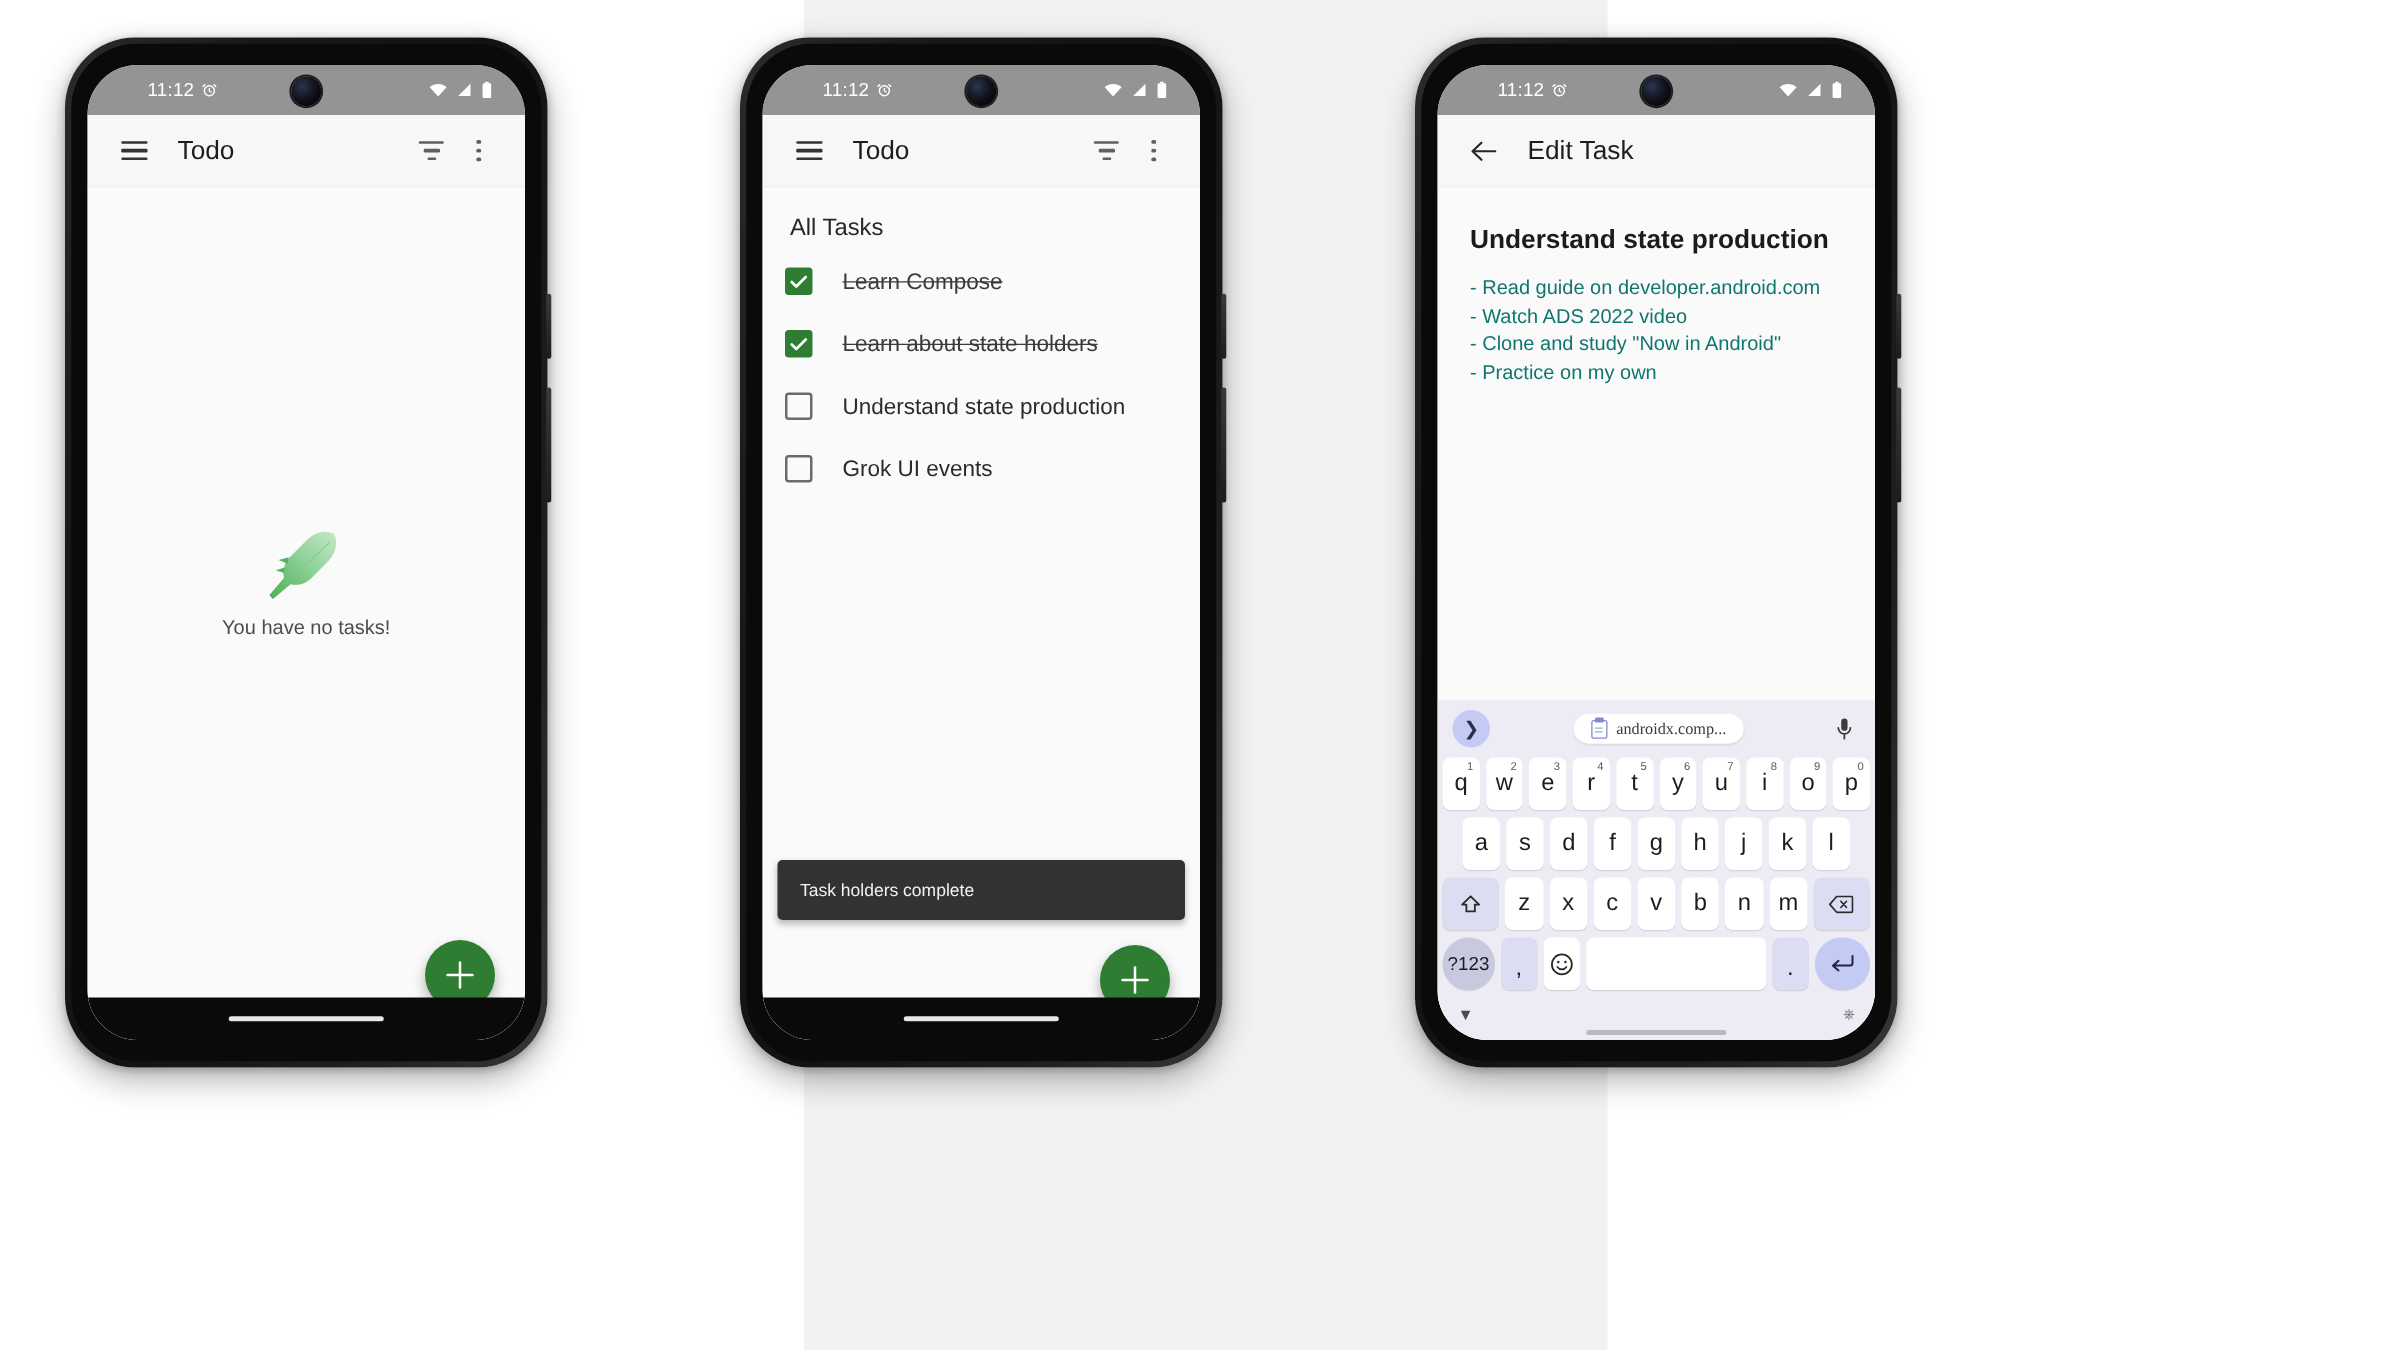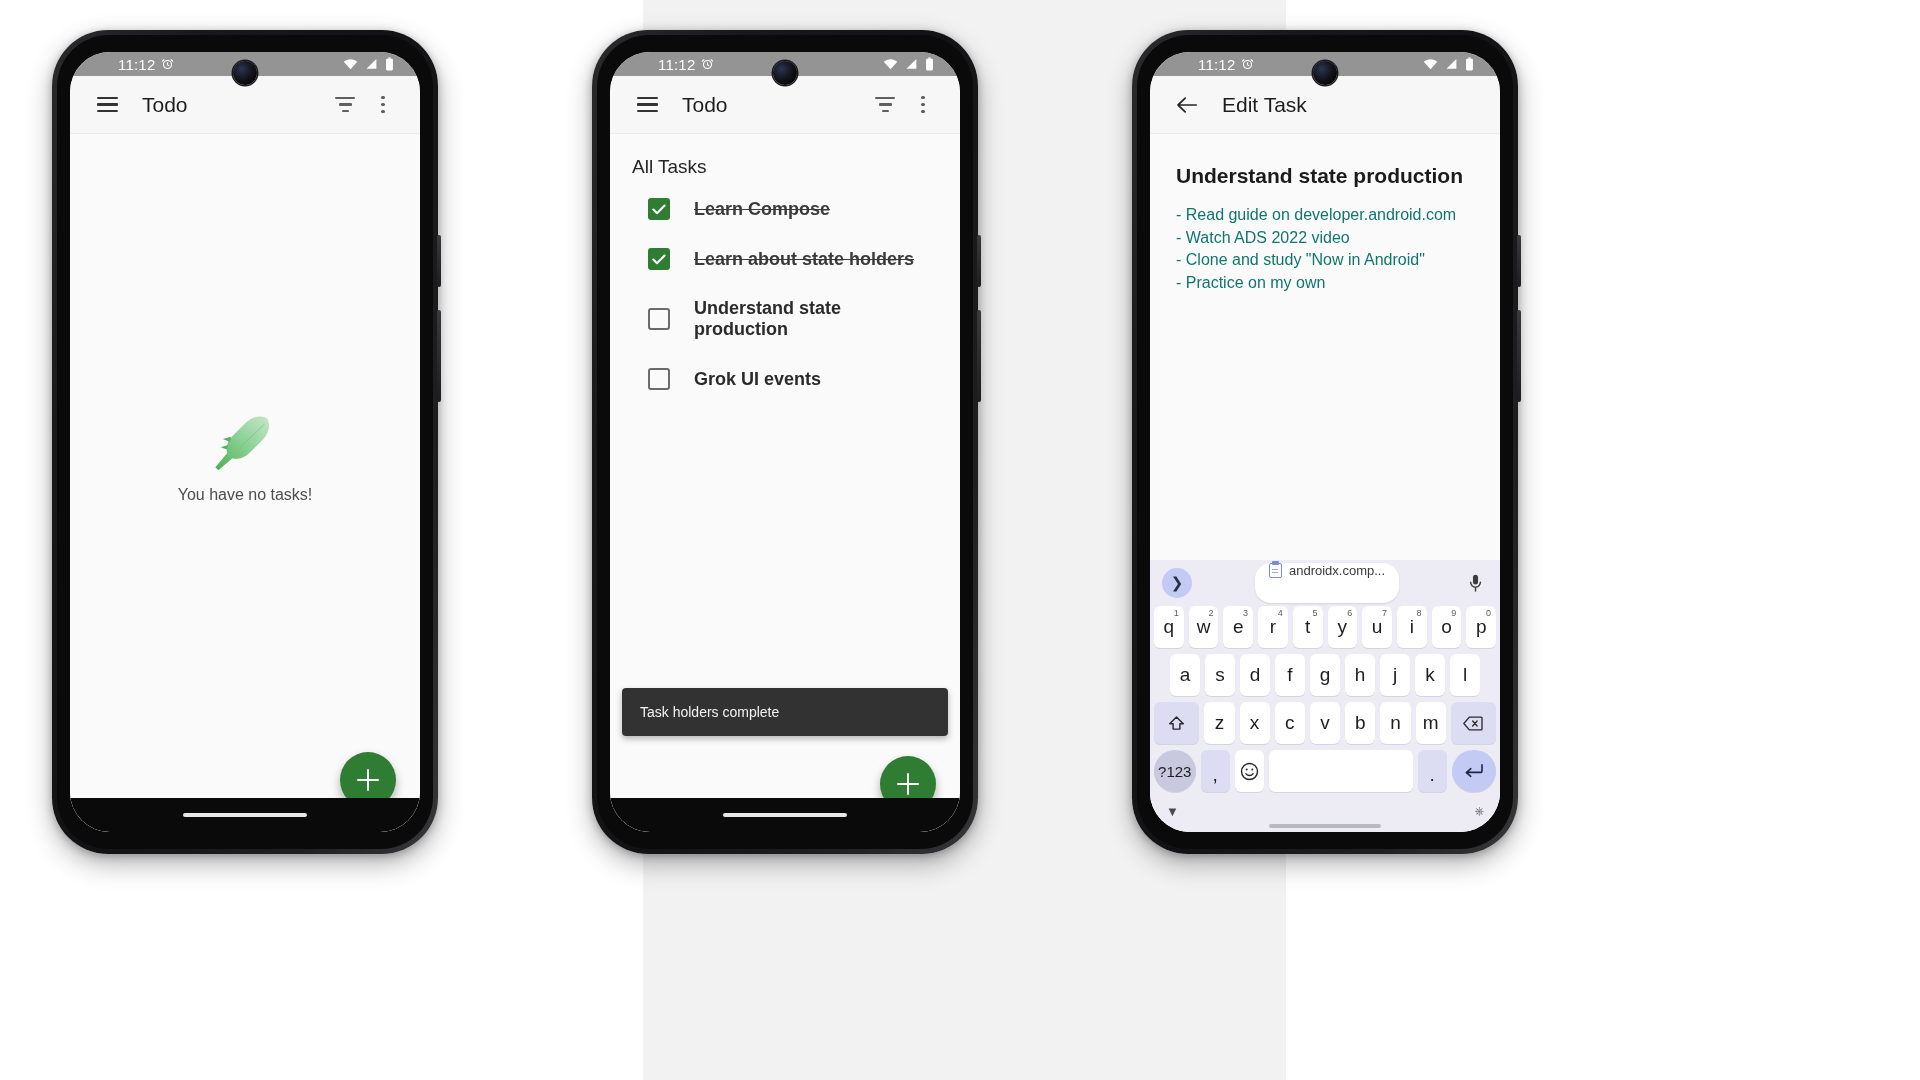--- a/index.html
+++ b/index.html
@@ -37,21 +37,21 @@
     background: #fafafa;
   }
   .side-btn {
     position: absolute; right: -3px; width: 4px;
     background: linear-gradient(180deg,#3a3a3d,#1d1d1f);
     border-radius: 2px;
   }
 
   
   .statusbar {
-    position: relative; height: 24px; width: 100%;
+    position: relative; height: 40px; width: 100%;
     background: #949494;
     display: flex; align-items: center;
     color: #ffffff;
     font-size: 15px;
   }
   .sb-time {
     position: absolute; left: 48px; top: 50%; transform: translateY(-50%);
     display: flex; align-items: center; gap: 6px;
     font-size: 15px; letter-spacing: .2px;
   }
@@ -105,21 +105,21 @@
     position: absolute; left: 0; right: 0; top: 46%;
     transform: translateY(-50%);
     display: flex; flex-direction: column; align-items: center; gap: 5px;
   }
   .empty-text { font-size: 16px; color: #4d4d4d; }
 
   
   .section-title { font-size: 19px; color: #262626; padding: 22px 22px 6px 22px; }
 
   
-  .task-row { display: flex; align-items: center; padding: 14px 38px; font-weight: bold; }
+  .task-row { display: flex; align-items: center; padding: 14px 18px; }
   .task-label { font-size: 18px; color: #2b2b2b; margin-left: 24px; }
   .task-row.done .task-label { text-decoration: line-through; color: #3a3a3a; }
   .cb {
     width: 22px; height: 22px; border-radius: 3px;
     border: 2px solid #6b6b6b; background: transparent;
     flex: 0 0 auto;
   }
   .cb.checked {
     background: #2e7d32; border-color: #2e7d32;
     display: flex; align-items: center; justify-content: center;
@@ -171,24 +171,25 @@
     height: 46px; display: flex; align-items: center; padding: 0 12px; gap: 10px;
   }
   .kb-arrow {
     width: 30px; height: 30px; border-radius: 50%;
     background: #c3cbf5; color: #2a2f48;
     display:flex; align-items:center; justify-content:center;
     font-size: 15px; flex: 0 0 auto;
   }
   .kb-chip-wrap { flex: 1; display:flex; justify-content:center; }
   .kb-chip {
-    background: #ffffff; border-radius: 16px; height: 40px;
-    display:flex; gap: 7px; padding: 0 14px;
+    background: #ffffff; border-radius: 16px; height: 24px;
+    display:flex; align-items:center; gap: 7px; padding: 0 14px;
     font-size: 13px; color: #3b3b3b;
     box-shadow: 0 1px 2px rgba(0,0,0,0.10);
+    font-family: Liberation Serif, serif;
   }
   .clip-ic {
     width: 13px; height: 15px; border: 1.6px solid #7b8cd6; border-radius: 2px;
     position: relative; flex: 0 0 auto;
   }
   .clip-ic::before {
     content:""; position:absolute; left:2px; right:2px; top:-3px; height:4px;
     background:#7b8cd6; border-radius:1px;
   }
   .clip-ic::after {

